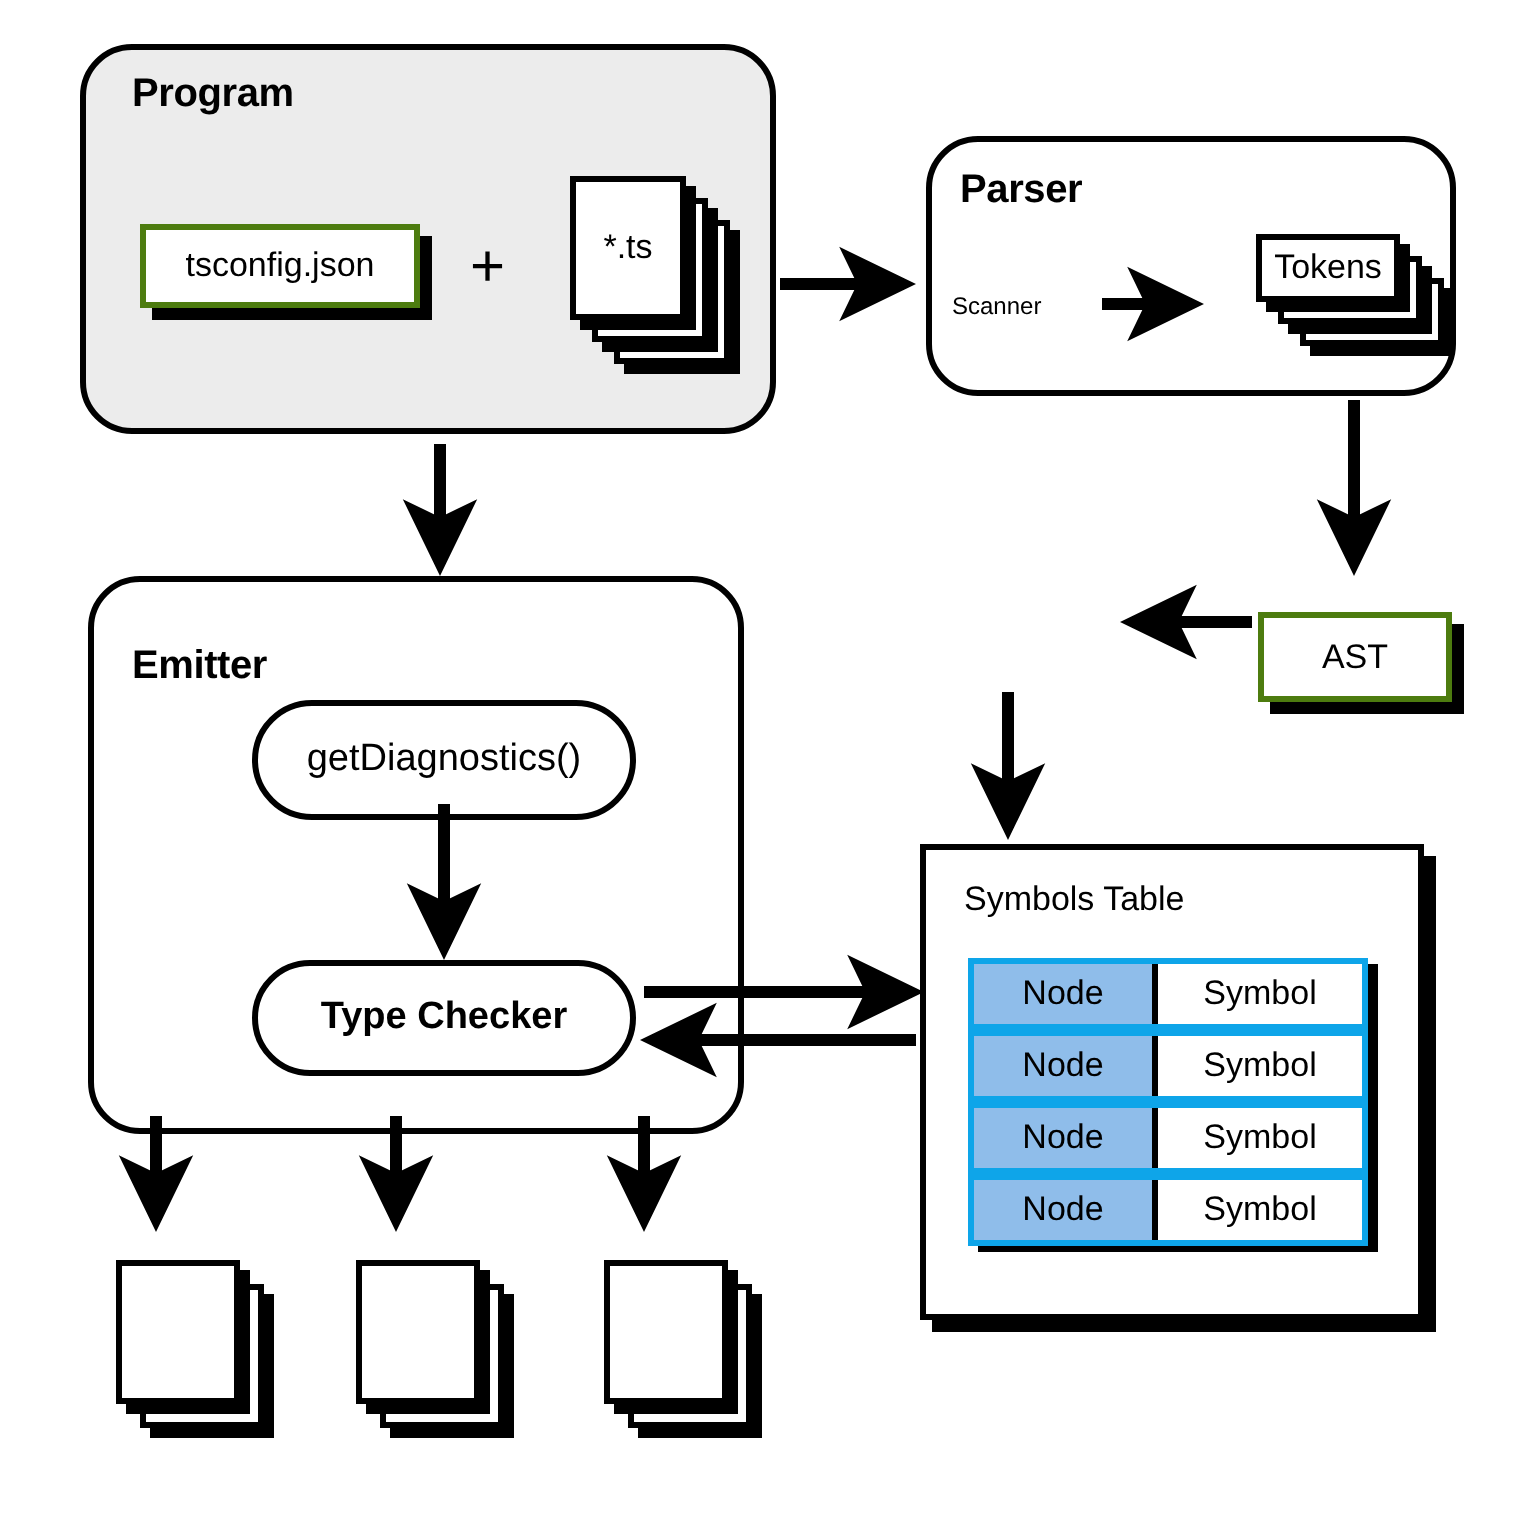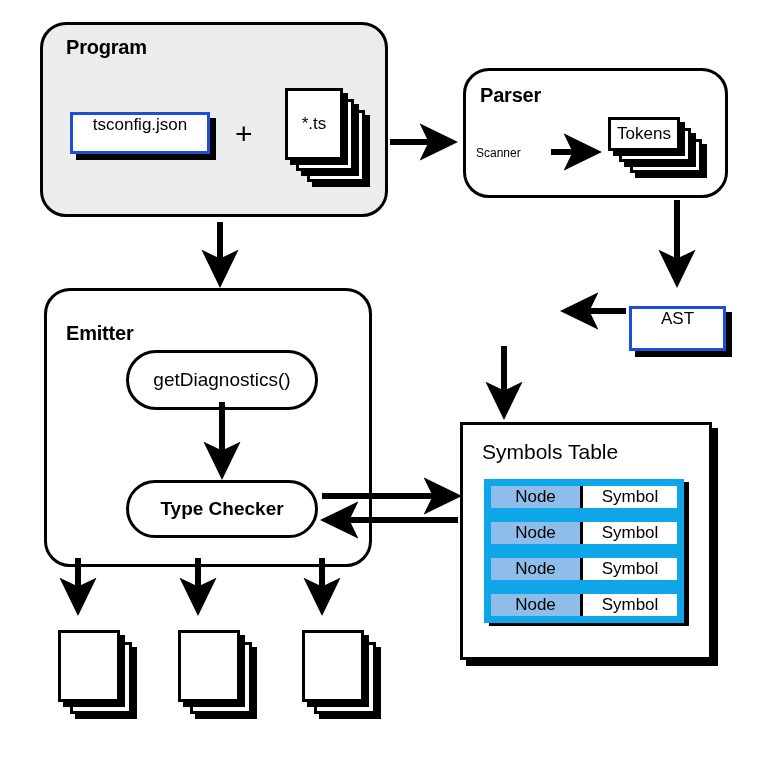--- a/index.html
+++ b/index.html
@@ -29,25 +29,25 @@
     position:absolute;
     font-weight:bold;
     font-size:20px;
     color:#000;
     letter-spacing:-0.2px;
     white-space:nowrap;
   }
 
   
   .rect{
-    border:3px solid #1d4ed8;
+    border:3px solid #4d7c0f;
     background:#ffffff;
     box-shadow:6px 6px 0 0 #000;
     display:flex;
-    align-items:flex-start;
+    align-items:center;
     justify-content:center;
     font-size:17px;
     color:#000;
   }
 
   
   .pill{
     border:3px solid #000;
     border-radius:30px;
     background:#ffffff;
@@ -79,28 +79,28 @@
   .sheet.back{box-shadow:5px 5px 0 0 #000;}
 
   
   .table-outer{
     border:3px solid #000;
     background:#ffffff;
     box-shadow:6px 6px 0 0 #000;
   }
   .table-caption{
     position:absolute;
-    font-size:21px;
+    font-size:17px;
     color:#000;
     white-space:nowrap;
   }
   .srow{
     position:absolute;
     display:flex;
-    border:7px solid #0ea5e9;
+    border:3px solid #0ea5e9;
     box-sizing:border-box;
     box-shadow:5px 3px 0 0 #000;
     background:#ffffff;
   }
   .scell{
     display:flex;
     align-items:center;
     justify-content:center;
     font-size:17px;
     color:#000;
@@ -149,21 +149,21 @@
     <div class="sheet front" style="left:0px;top:0px;width:58px;height:72px;">
       <span>*.ts</span>
     </div>
   </div>
 
   <div class="abs group" style="left:463px;top:68px;width:265px;height:130px;"></div>
   <div class="group-title" style="left:480px;top:84px;">Parser</div>
 
   <div class="scanner-label" style="left:476px;top:146px;">Scanner</div>
 
-  <div class="stack" style="left:608px;top:117px;width:115px;height:80px;text-align:center;">
+  <div class="stack" style="left:628px;top:117px;width:115px;height:80px;text-align:center;">
     <div class="sheet back" style="left:22px;top:22px;width:72px;height:34px;"></div>
     <div class="sheet back" style="left:11px;top:11px;width:72px;height:34px;"></div>
     <div class="sheet front" style="left:0px;top:0px;width:72px;height:34px;">
       <span>Tokens</span>
     </div>
   </div>
 
   <div class="abs rect" style="left:629px;top:306px;width:97px;height:45px;">
     <span>AST</span>
   </div>

